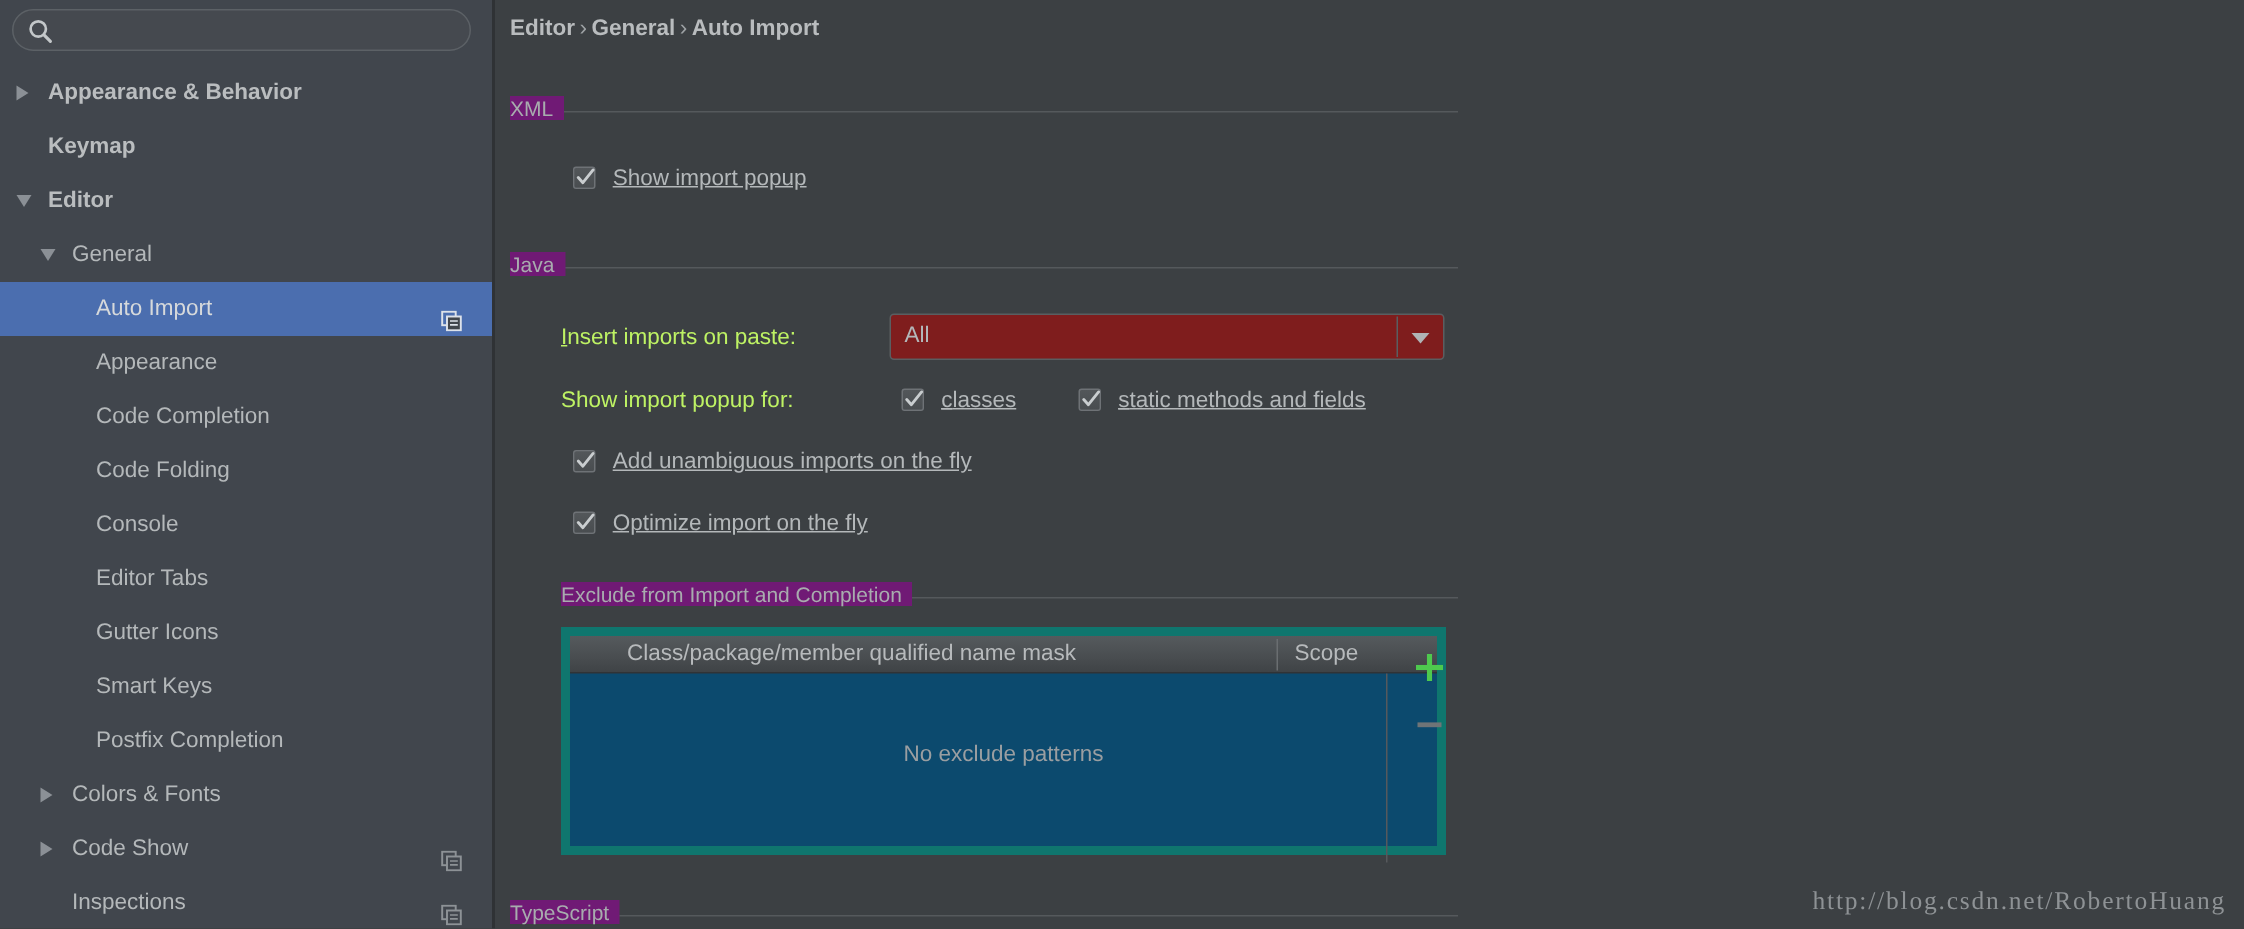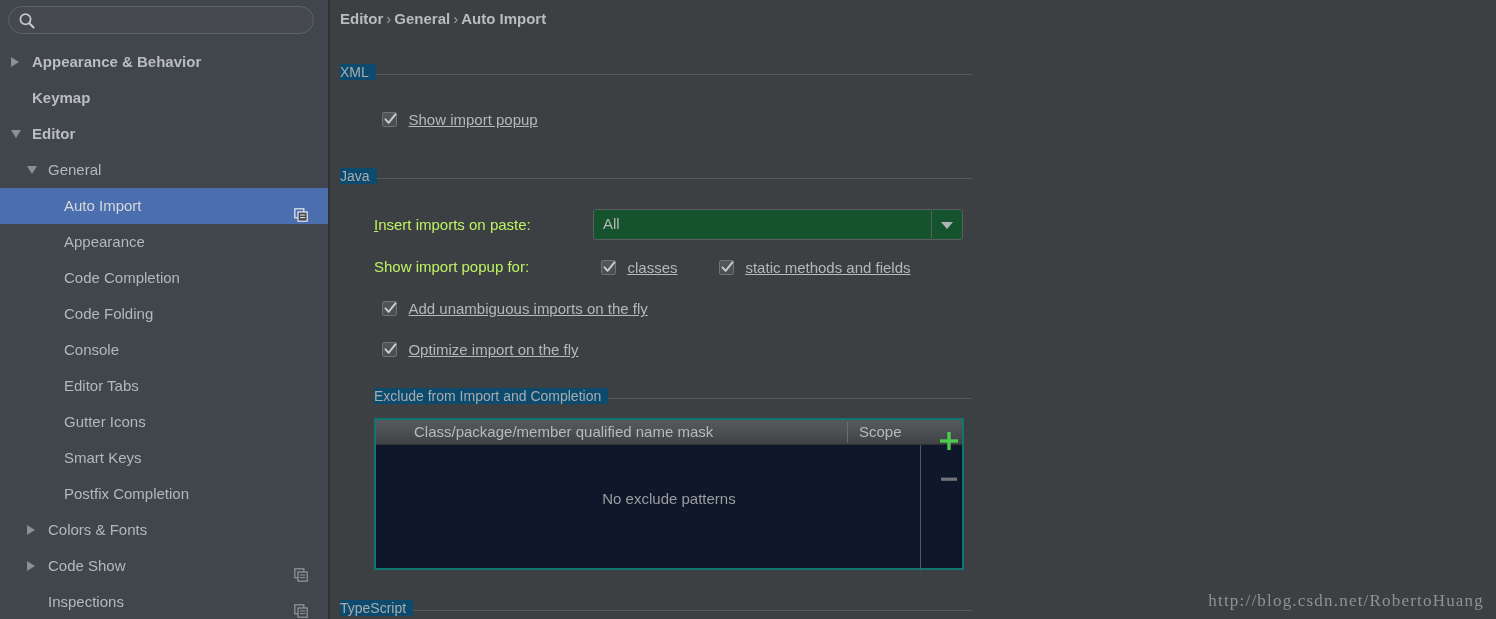--- a/index.html
+++ b/index.html
@@ -136,21 +136,21 @@
 
   .group {
     position: absolute;
     left: 10px;
   }
   .group-title {
     position: absolute;
     left: 0; top: 0;
     font-size: 14px;
     color: #a8acae;
-    background: #0c4a6e;
+    background: #701a75;
     padding-right: 7px;
     white-space: nowrap;
     z-index: 2;
   }
   .group-line {
     position: absolute;
     left: 0; top: 10px;
     height: 1px;
     width: 632px;
     background: #55595c;
@@ -183,21 +183,21 @@
   .mn { text-decoration: underline; }
 
   .field-label {
     font-size: 15px;
     color: #bef264;
   }
 
   .combo {
     position: absolute;
     width: 370px; height: 31px;
-    background: #14532d;
+    background: #7f1d1d;
     border: 1px solid #5a5e61;
     border-radius: 3px;
     box-sizing: border-box;
   }
   .combo-value {
     position: absolute;
     left: 9px; top: 5px;
     font-size: 15px;
     color: #b4b8ba;
   }
@@ -212,23 +212,23 @@
     right: 9px; top: 12px;
     width: 0; height: 0;
     border-style: solid;
     border-width: 7px 6px 0 6px;
     border-color: #b0b4b6 transparent transparent transparent;
   }
 
   
   .table-box {
     position: absolute;
-    border: 2px solid #0f766e;
+    border: 6px solid #0f766e;
     box-sizing: border-box;
-    background: #0f172a;
+    background: #0c4a6e;
   }
   .table-head {
     position: absolute;
     left: 0; top: 0;
     height: 25px;
     width: 100%;
     background: linear-gradient(180deg, #555a5d 0%, #4a4e51 55%, #3f4346 100%);
     border-bottom: 1px solid #303336;
     box-sizing: border-box;
   }

